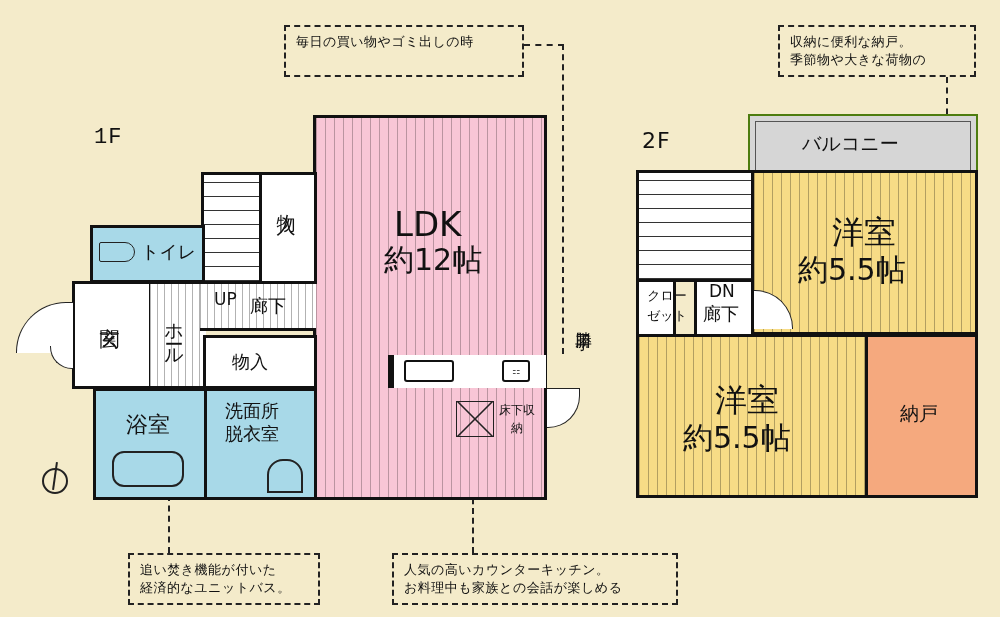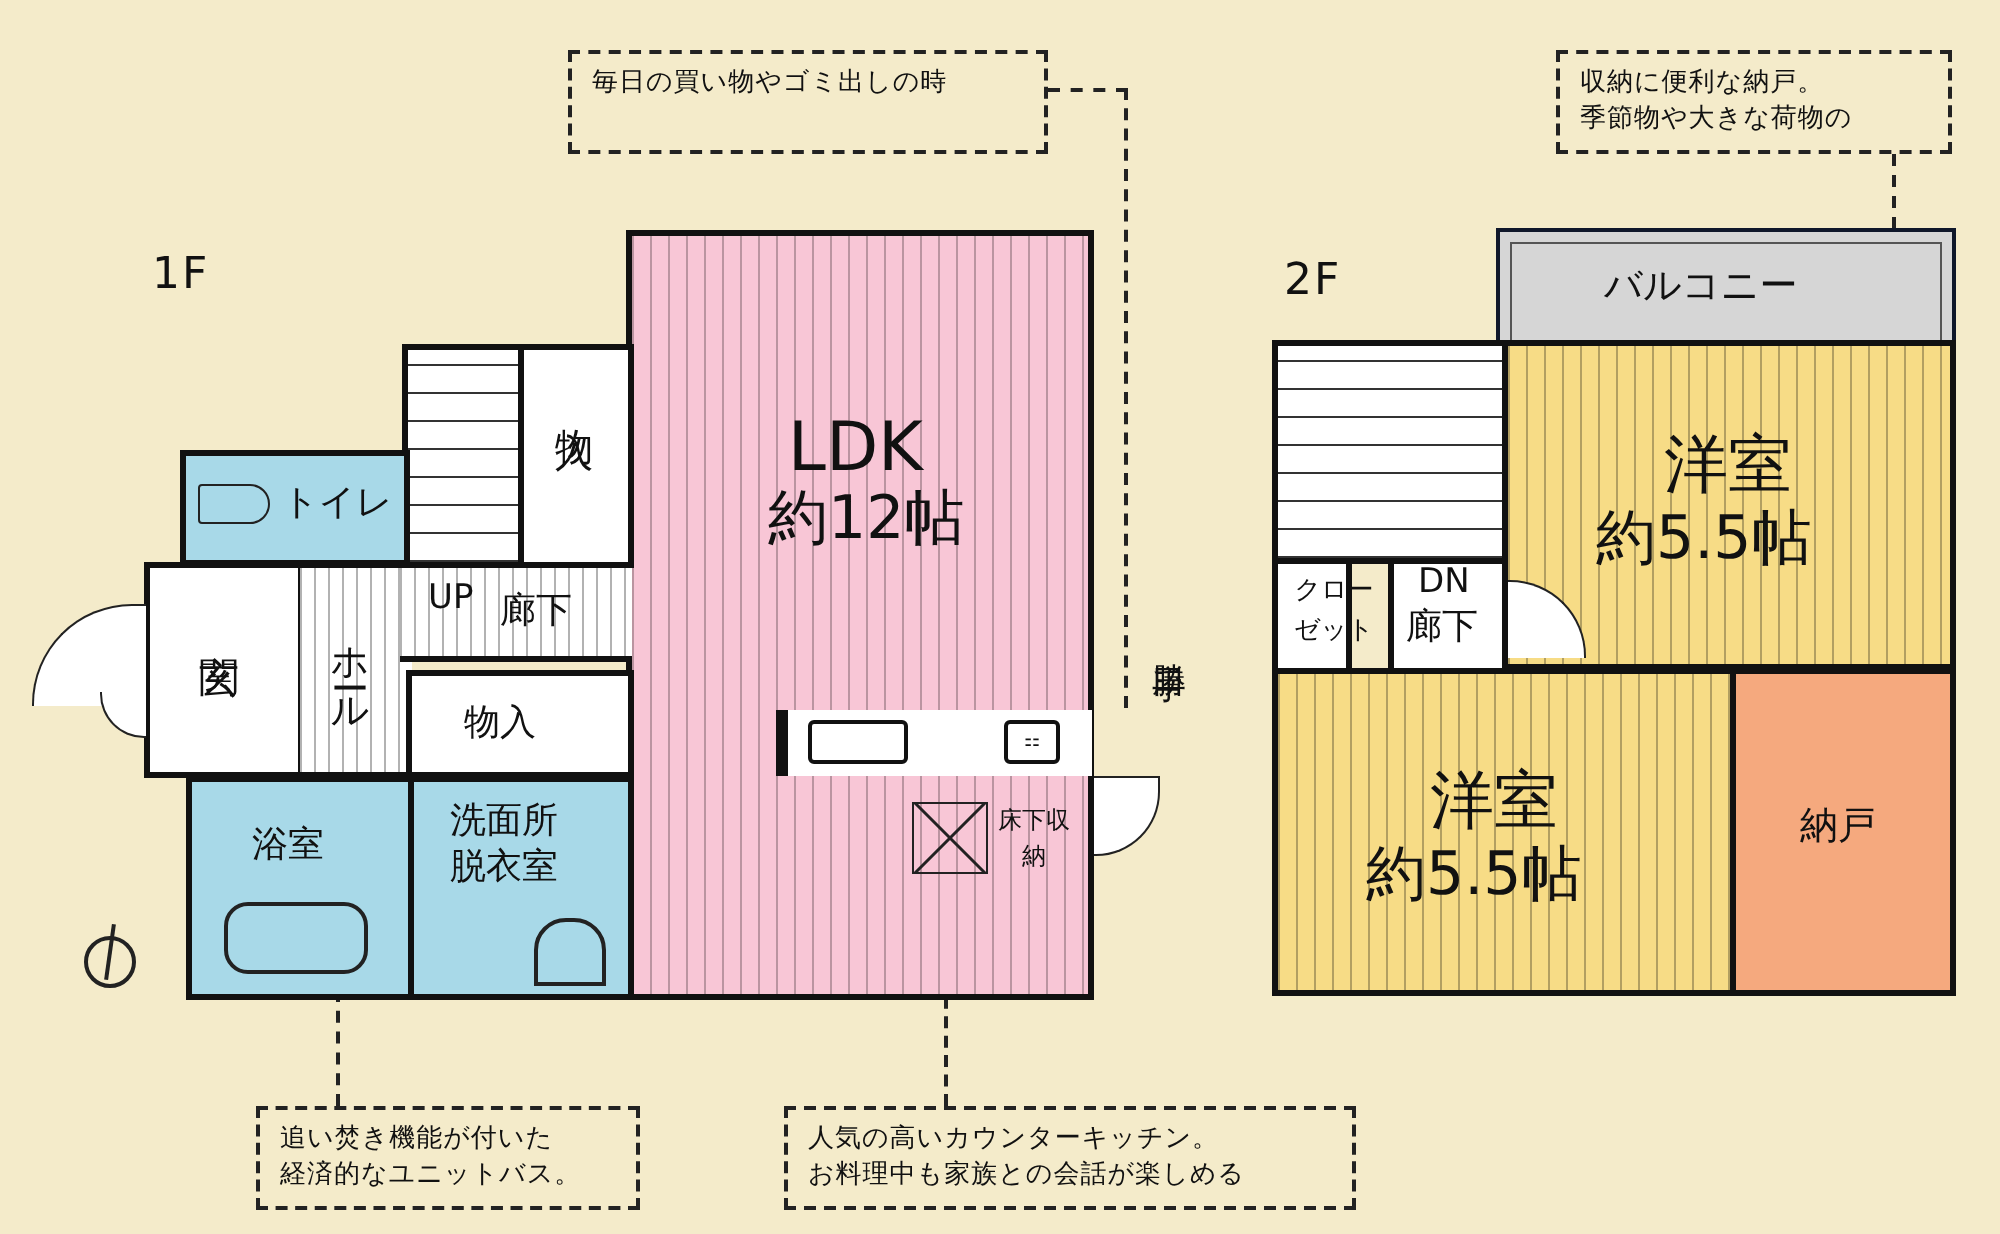--- a/index.html
+++ b/index.html
@@ -57,21 +57,21 @@
   <div>経済的なユニットバス。</div>
 </div>
 <div class="leader" style="left:168px;top:495px;height:58px;"></div>
 
 <div class="callout" style="left:392px;top:553px;width:286px;height:52px;">
   <div>人気の高いカウンターキッチン。</div>
   <div>お料理中も家族との会話が楽しめる</div>
 </div>
 <div class="leader" style="left:472px;top:440px;height:113px;"></div>
 
-<div class="floor-label" style="left:76px;top:125px;">1F</div>
+<div class="floor-label" style="left:94px;top:125px;font-family:Liberation Mono, monospace;">1F</div>
 <div class="floor-label" style="left:642px;top:128px;">2F</div>
 
 <div>
 
   <div class="room pink" style="left:313px;top:115px;width:234px;height:385px;">
     <div class="lbl" style="left:78px;top:88px;font-size:34px;">LDK</div>
     <div class="lbl" style="left:68px;top:125px;font-size:30px;">約12帖</div>
 
     <div class="abs white" style="left:72px;top:237px;width:158px;height:33px;border-left:6px solid #111;">
       <div class="abs" style="left:10px;top:5px;width:50px;height:22px;border:2px solid #111;border-radius:3px;background:#fff;"></div>
@@ -109,38 +109,38 @@
   <div class="room hatch" style="left:200px;top:281px;width:116px;height:50px;border-right:none;border-left:none;">
     <div class="lbl" style="left:14px;top:6px;font-size:17px;">UP</div>
     <div class="lbl" style="left:50px;top:12px;font-size:18px;">廊下</div>
   </div>
 
   <div class="room white" style="left:203px;top:335px;width:114px;height:54px;">
     <div class="lbl" style="left:26px;top:14px;font-size:18px;">物入</div>
   </div>
 
   <div class="room blue" style="left:93px;top:388px;width:114px;height:112px;">
-    <div class="lbl" style="left:30px;top:22px;font-size:18px;">浴室</div>
+    <div class="lbl" style="left:30px;top:22px;font-size:22px;">浴室</div>
     <div class="abs" style="left:16px;top:60px;width:72px;height:36px;border:2px solid #222;border-radius:12px;"></div>
   </div>
 
   <div class="room blue" style="left:204px;top:388px;width:113px;height:112px;">
     <div class="lbl" style="left:18px;top:10px;font-size:18px;">洗面所</div>
     <div class="lbl" style="left:18px;top:33px;font-size:18px;">脱衣室</div>
     <div class="abs" style="left:60px;top:68px;width:36px;height:34px;border:2px solid #222;border-radius:16px 16px 0 0;"></div>
   </div>
 
   <div class="abs" style="left:42px;top:468px;width:26px;height:26px;border:2px solid #222;border-radius:50%;">
     <div class="abs" style="left:10px;top:-8px;width:2px;height:28px;background:#222;transform:rotate(8deg);"></div>
   </div>
 </div>
 
 <div>
 
-  <div class="abs gray" style="left:748px;top:114px;width:230px;height:58px;border:2px solid #0f172a;padding-left:48px;">
+  <div class="abs gray" style="left:748px;top:114px;width:230px;height:58px;border:2px solid #4d7c0f;padding-left:48px;">
     <div class="abs" style="left:5px;top:5px;right:5px;bottom:0;border:1.5px solid #555;border-bottom:none;"></div>
     <div class="lbl" style="left:52px;top:17px;font-size:19px;">バルコニー</div>
   </div>
 
   <div class="room stairs" style="left:636px;top:170px;width:118px;height:112px;"></div>
 
   <div class="room yellow" style="left:751px;top:170px;width:227px;height:165px;">
     <div class="lbl" style="left:78px;top:42px;font-size:32px;">洋室</div>
     <div class="lbl" style="left:44px;top:80px;font-size:30px;">約5.5帖</div>
   </div>

